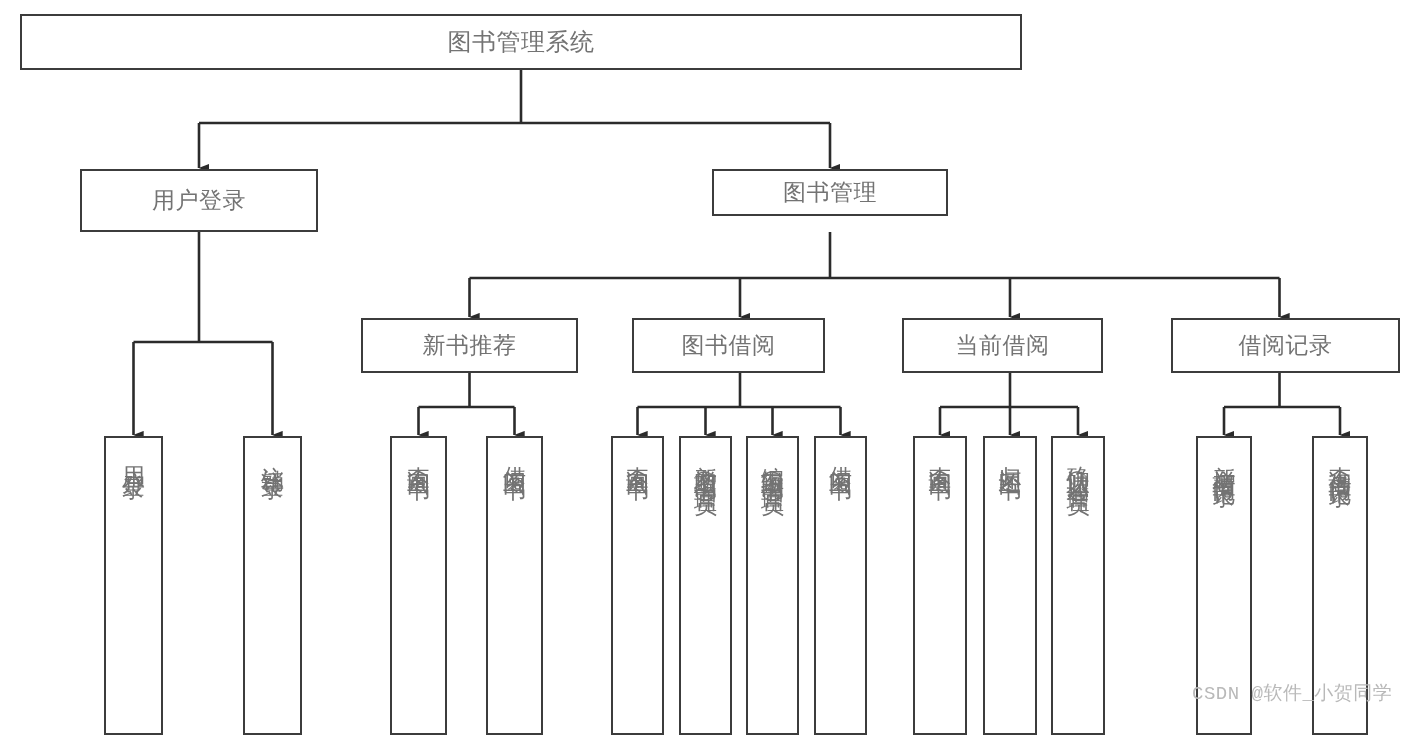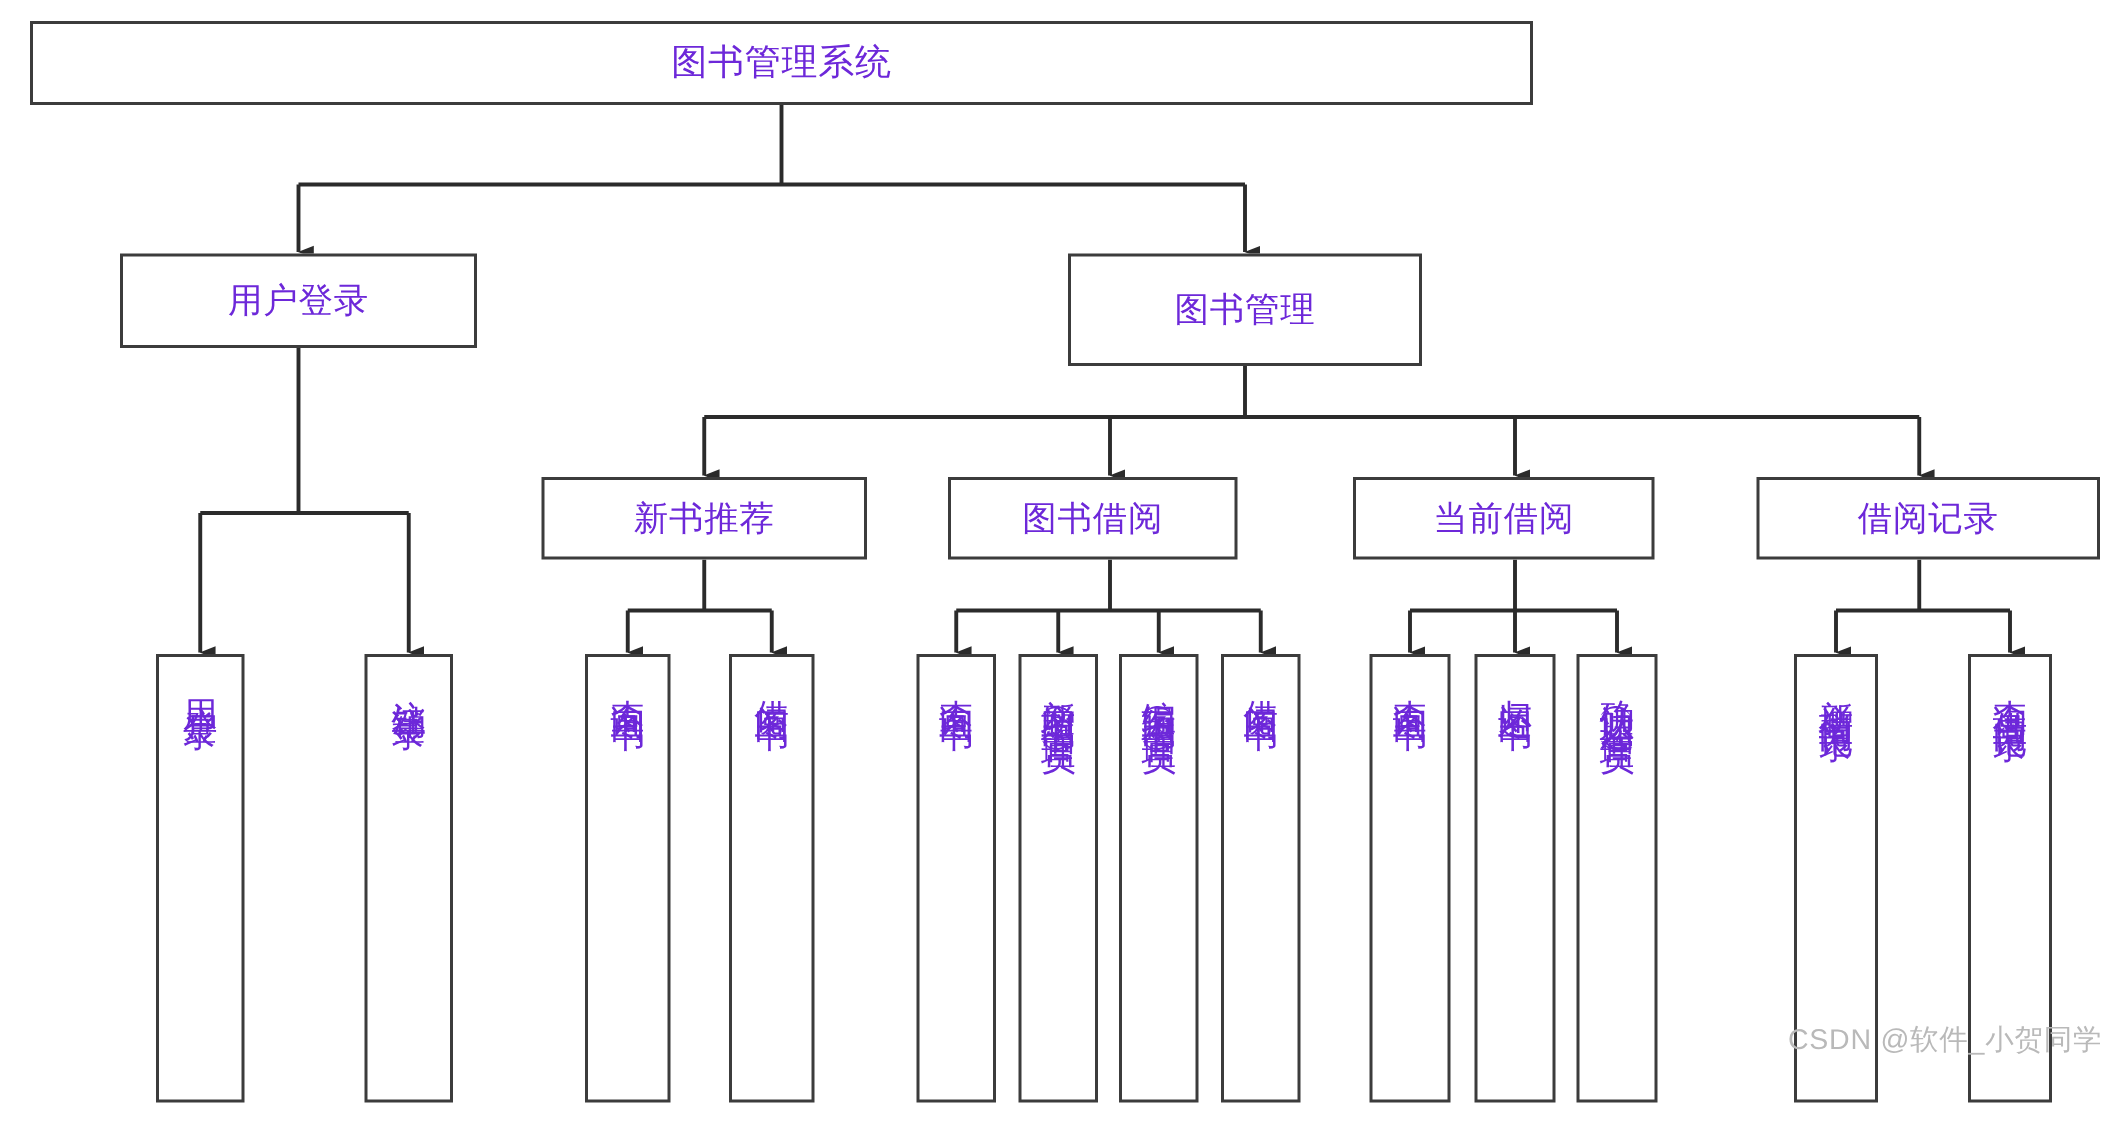--- a/index.html
+++ b/index.html
@@ -30,21 +30,21 @@
     position: absolute;
     box-sizing: border-box;
     background: #ffffff;
     border: 2.5px solid #3c3c3c;
     display: flex;
     align-items: center;
     justify-content: center;
     overflow: hidden;
   }
   .node .label {
-    color: #6d28d9;
+    color: #737373;
     text-align: center;
     line-height: 1.12;
     white-space: pre-line;
   }
   
   .node.horiz .label {
     font-size: 23px;
     letter-spacing: 0.5px;
   }
   .node.root .label {
@@ -120,21 +120,21 @@
       </g>
   </svg>
 
   <div id="nodes">
       <div class="node horiz root" style="left: 20px; top: 14px; width: 1002px; height: 56px;">
         <span class="label">图书管理系统</span>
       </div>
       <div class="node horiz" style="left: 80px; top: 169px; width: 238px; height: 63px;">
         <span class="label">用户登录</span>
       </div>
-      <div class="node horiz" style="left: 712px; top: 169px; width: 236px; height: 75px;">
+      <div class="node horiz" style="left: 712px; top: 169px; width: 236px; height: 47px;">
         <span class="label">图书管理</span>
       </div>
       <div class="node horiz" style="left: 361px; top: 318px; width: 217px; height: 55px;">
         <span class="label">新书推荐</span>
       </div>
       <div class="node horiz" style="left: 632px; top: 318px; width: 193px; height: 55px;">
         <span class="label">图书借阅</span>
       </div>
       <div class="node horiz" style="left: 902px; top: 318px; width: 201px; height: 55px;">
         <span class="label">当前借阅</span>
@@ -176,14 +176,14 @@
         <span class="label">确认归还（管理员）</span>
       </div>
       <div class="node vert" style="left: 1196px; top: 436px; width: 56px; height: 299px;">
         <span class="label">新增借阅记录</span>
       </div>
       <div class="node vert" style="left: 1312px; top: 436px; width: 56px; height: 299px;">
         <span class="label">查询借阅记录</span>
       </div>
     </div>
 
-  <div class="watermark" style="left: 1192px; top: 680px;">CSDN @软件_小贺同学</div>
+  <div class="watermark" style="left: 1192px; top: 680px; font-family: Liberation Mono, monospace;">CSDN @软件_小贺同学</div>
 </div>
 
 </body></html>

